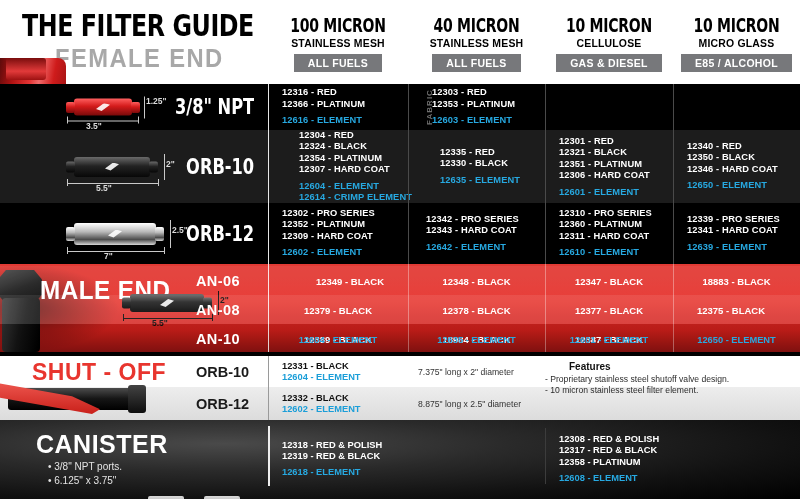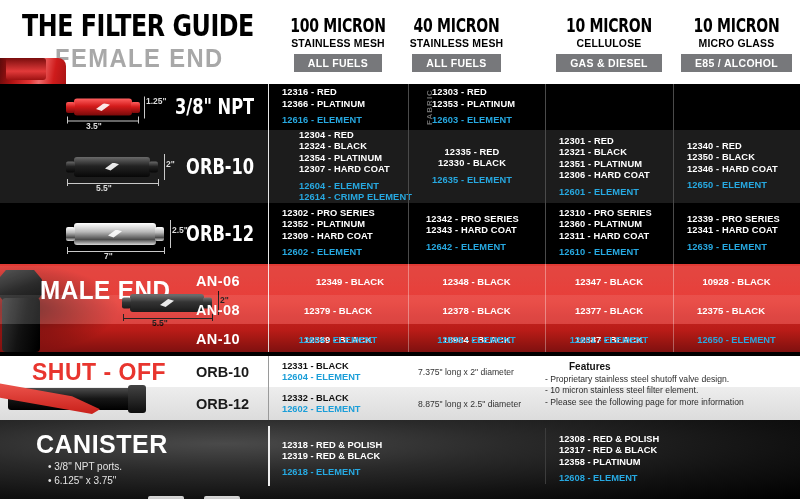--- a/index.html
+++ b/index.html
@@ -230,21 +230,21 @@
 
   <div class="header">
     <div class="title">THE FILTER GUIDE</div>
     <div class="subtitle">FEMALE END</div>
 
     <div class="colhead" style="left:268px; width:140px;">
       <div class="ch-micron">100 MICRON</div>
       <div class="ch-mat">STAINLESS MESH</div>
       <div class="ch-fuel">ALL FUELS</div>
     </div>
-    <div class="colhead" style="left:388px; width:137px;">
+    <div class="colhead" style="left:408px; width:137px;">
       <div class="ch-micron">40 MICRON</div>
       <div class="ch-mat">STAINLESS MESH</div>
       <div class="ch-fuel">ALL FUELS</div>
     </div>
     <div class="colhead" style="left:545px; width:128px;">
       <div class="ch-micron">10 MICRON</div>
       <div class="ch-mat">CELLULOSE</div>
       <div class="ch-fuel">GAS &amp; DIESEL</div>
     </div>
     <div class="colhead" style="left:673px; width:127px;">
@@ -320,21 +320,21 @@
           <div class="code">12304 - RED</div>
           <div class="code">12324 - BLACK</div>
           <div class="code">12354 - PLATINUM</div>
           <div class="code">12307 - HARD COAT</div>
           <div class="code elem gap">12604 - ELEMENT</div>
           <div class="code elem">12614 - CRIMP ELEMENT</div>
         </div>
       </div>
       <div class="vsep dim" style="left:408px;"></div>
       <div class="codecell" style="left:408px; width:137px;">
-        <div class="codes" style="left:24px;text-align:center;">
+        <div class="codes" style="left:32px;">
           <div class="code">12335 - RED</div>
           <div class="code">12330 - BLACK</div>
           <div class="code elem gap">12635 - ELEMENT</div>
         </div>
       </div>
       <div class="vsep dim" style="left:545px;"></div>
       <div class="codecell" style="left:545px; width:128px;">
         <div class="codes">
           <div class="code">12301 - RED</div>
           <div class="code">12321 - BLACK</div>
@@ -444,21 +444,21 @@
       <div class="male-codecell" style="left:280px; width:140px;">
         <div class="male-code">12349 - BLACK</div>
         </div>
       <div class="male-codecell" style="left:408px; width:137px;">
         <div class="male-code">12348 - BLACK</div>
         </div>
       <div class="male-codecell" style="left:545px; width:128px;">
         <div class="male-code">12347 - BLACK</div>
         </div>
       <div class="male-codecell" style="left:673px; width:127px;">
-        <div class="male-code">10928 - BLACK</div>
+        <div class="male-code">18883 - BLACK</div>
         </div>
     </div>
 
     <div class="male-row m2">
       <div class="male-an">AN-08</div>
       <div class="male-codecell" style="left:268px; width:140px;">
         <div class="male-code">12379 - BLACK</div>
         </div>
       <div class="male-codecell" style="left:408px; width:137px;">
         <div class="male-code">12378 - BLACK</div>
@@ -528,21 +528,20 @@
         <div class="shut-code">12332 - BLACK</div>
         <div class="shut-code elem">12602 - ELEMENT</div>
       </div>
       <div class="shut-dim">8.875" long x 2.5" diameter</div>
     </div>
 
     <div class="features">
       <div class="feat-title">Features</div>
       <div class="feat-item">- Proprietary stainless steel shutoff valve design.</div>
       <div class="feat-item">- 10 micron stainless steel filter element.</div>
-      <div class="feat-item">- Please see the following page for more information</div>
     </div>
   </div>
 
   <div class="can">
     <div class="can-title">CANISTER</div>
     <div class="can-bullets">
       <div class="can-bullet">• 3/8" NPT ports.</div>
       <div class="can-bullet">• 6.125" x 3.75"</div>
     </div>
 

